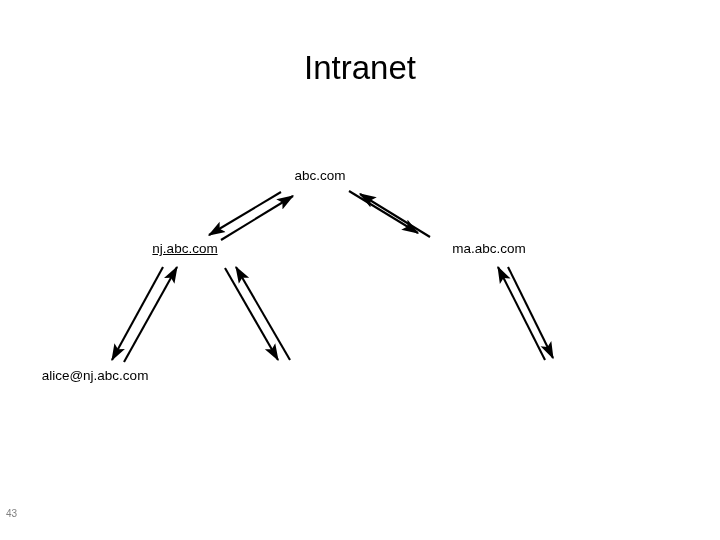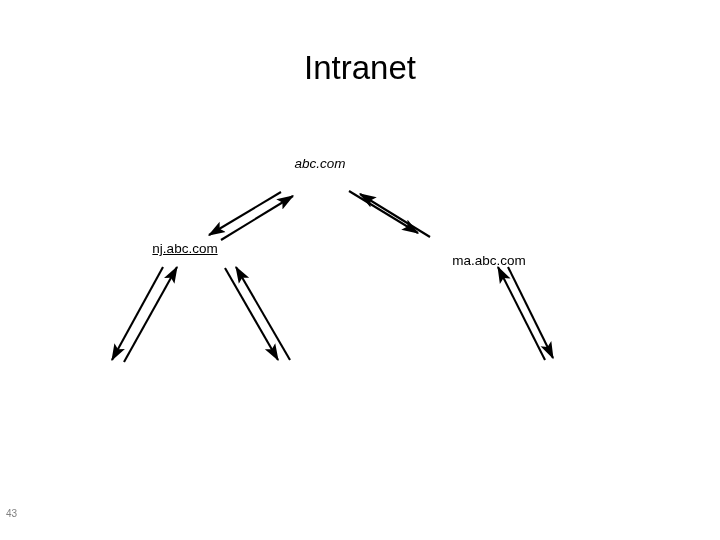--- a/index.html
+++ b/index.html
@@ -85,24 +85,25 @@
       <line x1="124" y1="362" x2="177" y2="267"></line>
 
       <line x1="290" y1="360" x2="236" y2="267"></line>
       <line x1="225" y1="268" x2="278" y2="360"></line>
 
       <line x1="545" y1="360" x2="498" y2="267"></line>
       <line x1="508" y1="267" x2="553" y2="358"></line>
     </g>
   </svg>
 
-  <div class="node-label" style="left:320px; top:156px;font-style:italic;">abc.com</div>
+  <div class="node-label" style="left:320px; top:168px;">abc.com</div>
 
   <div class="node-label" style="left:185px; top:241px;text-decoration:underline;">nj.abc.com</div>
 
-  <div class="node-label" style="left:489px; top:241px;margin-top:12px;">ma.abc.com</div>
+  <div class="node-label" style="left:489px; top:241px;">ma.abc.com</div>
 
+  <div class="node-label" style="left:95px; top:368px;">alice@nj.abc.com</div>
 
 
 
   <div id="page-number">43</div>
 
 </div>
 
 </body></html>

